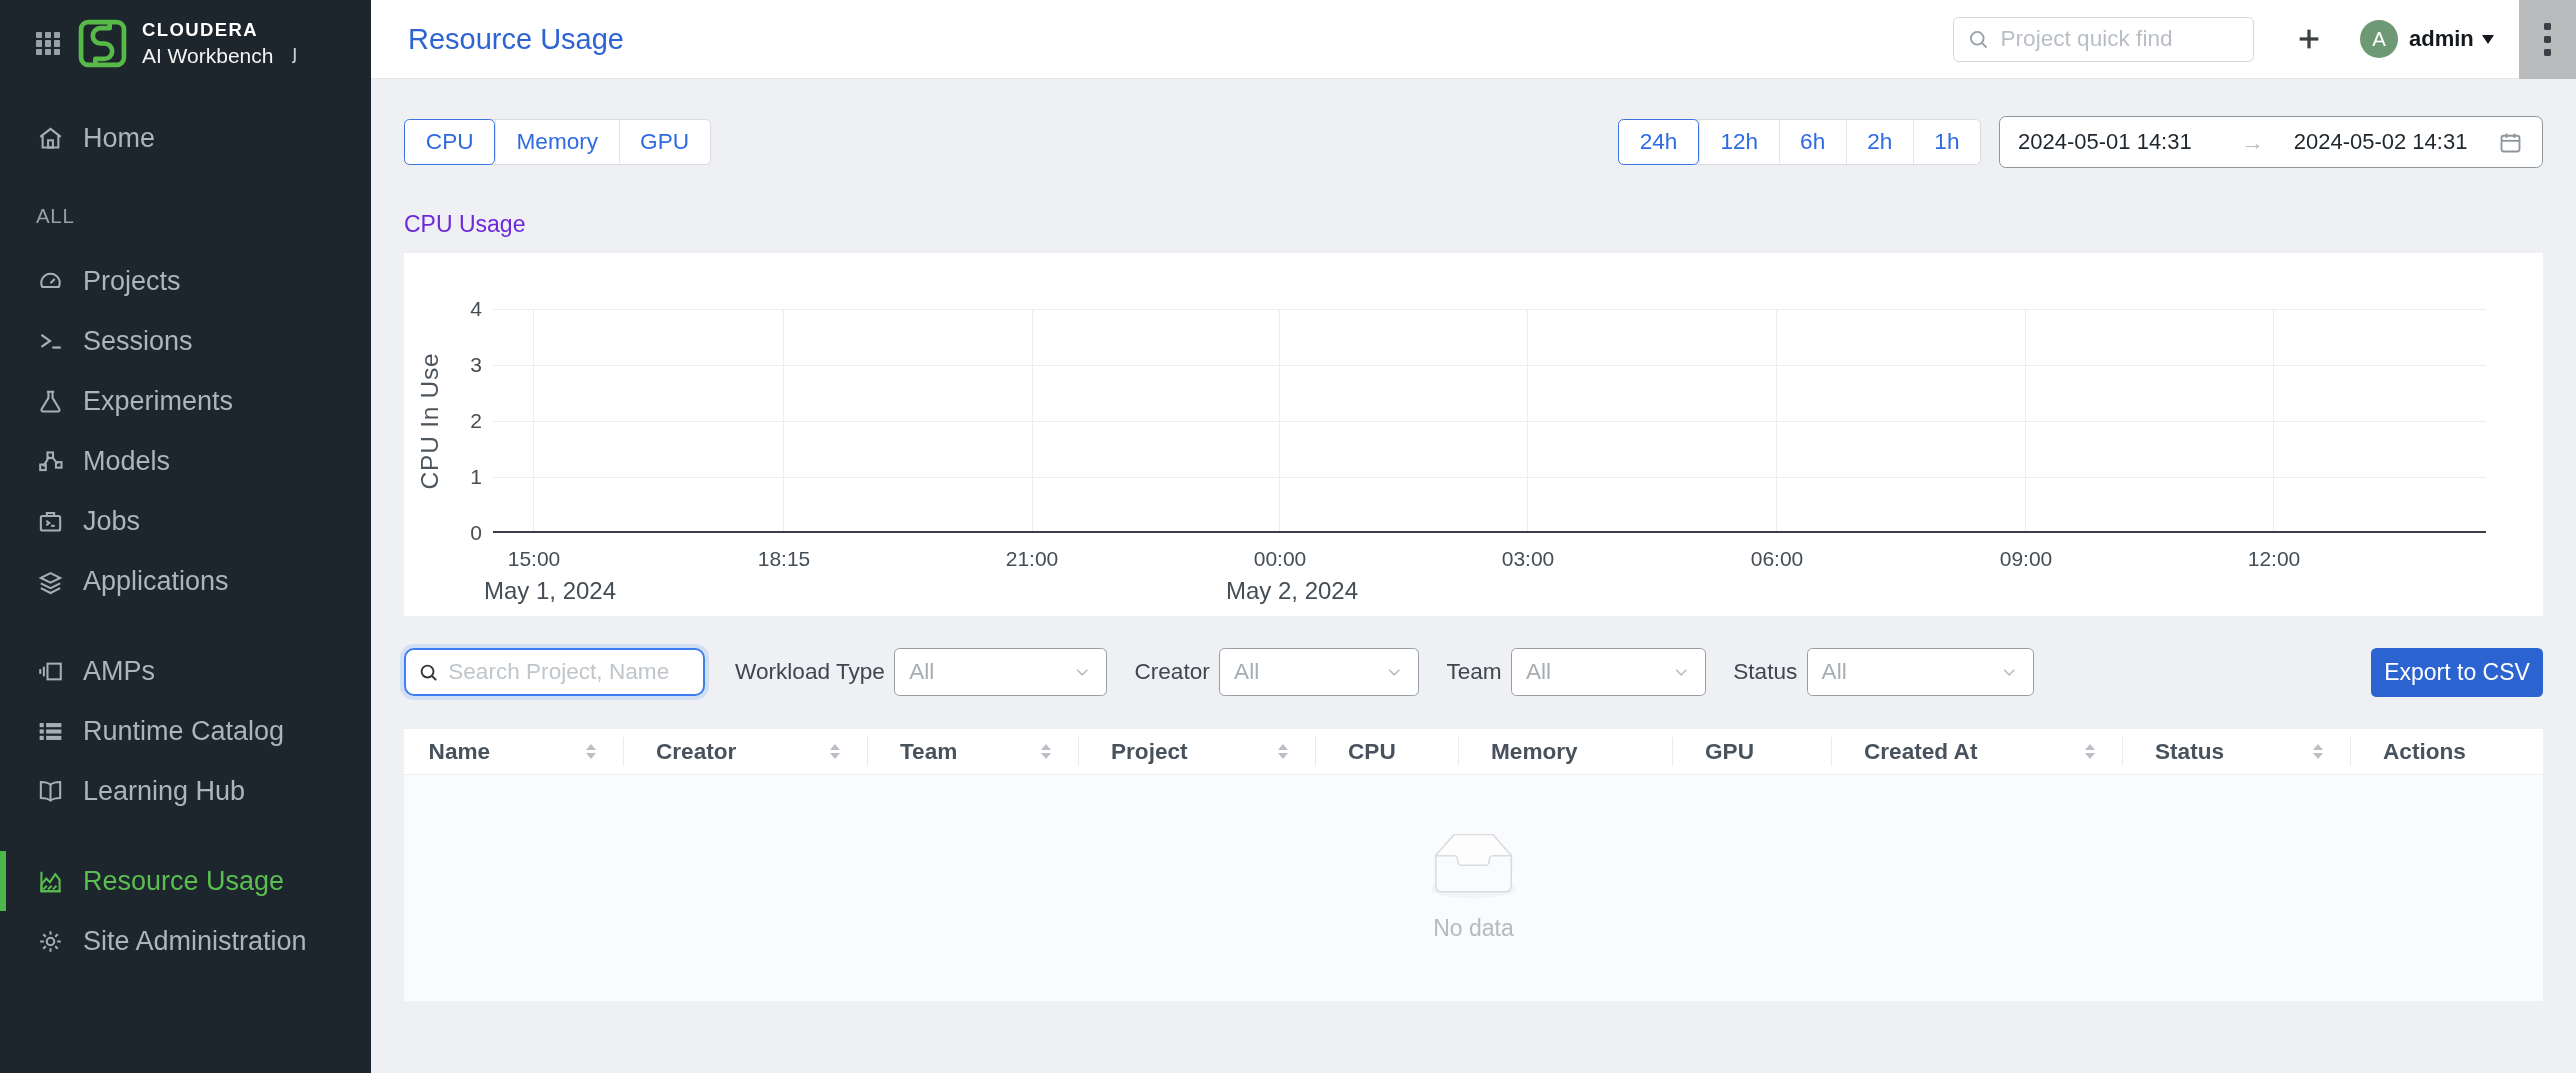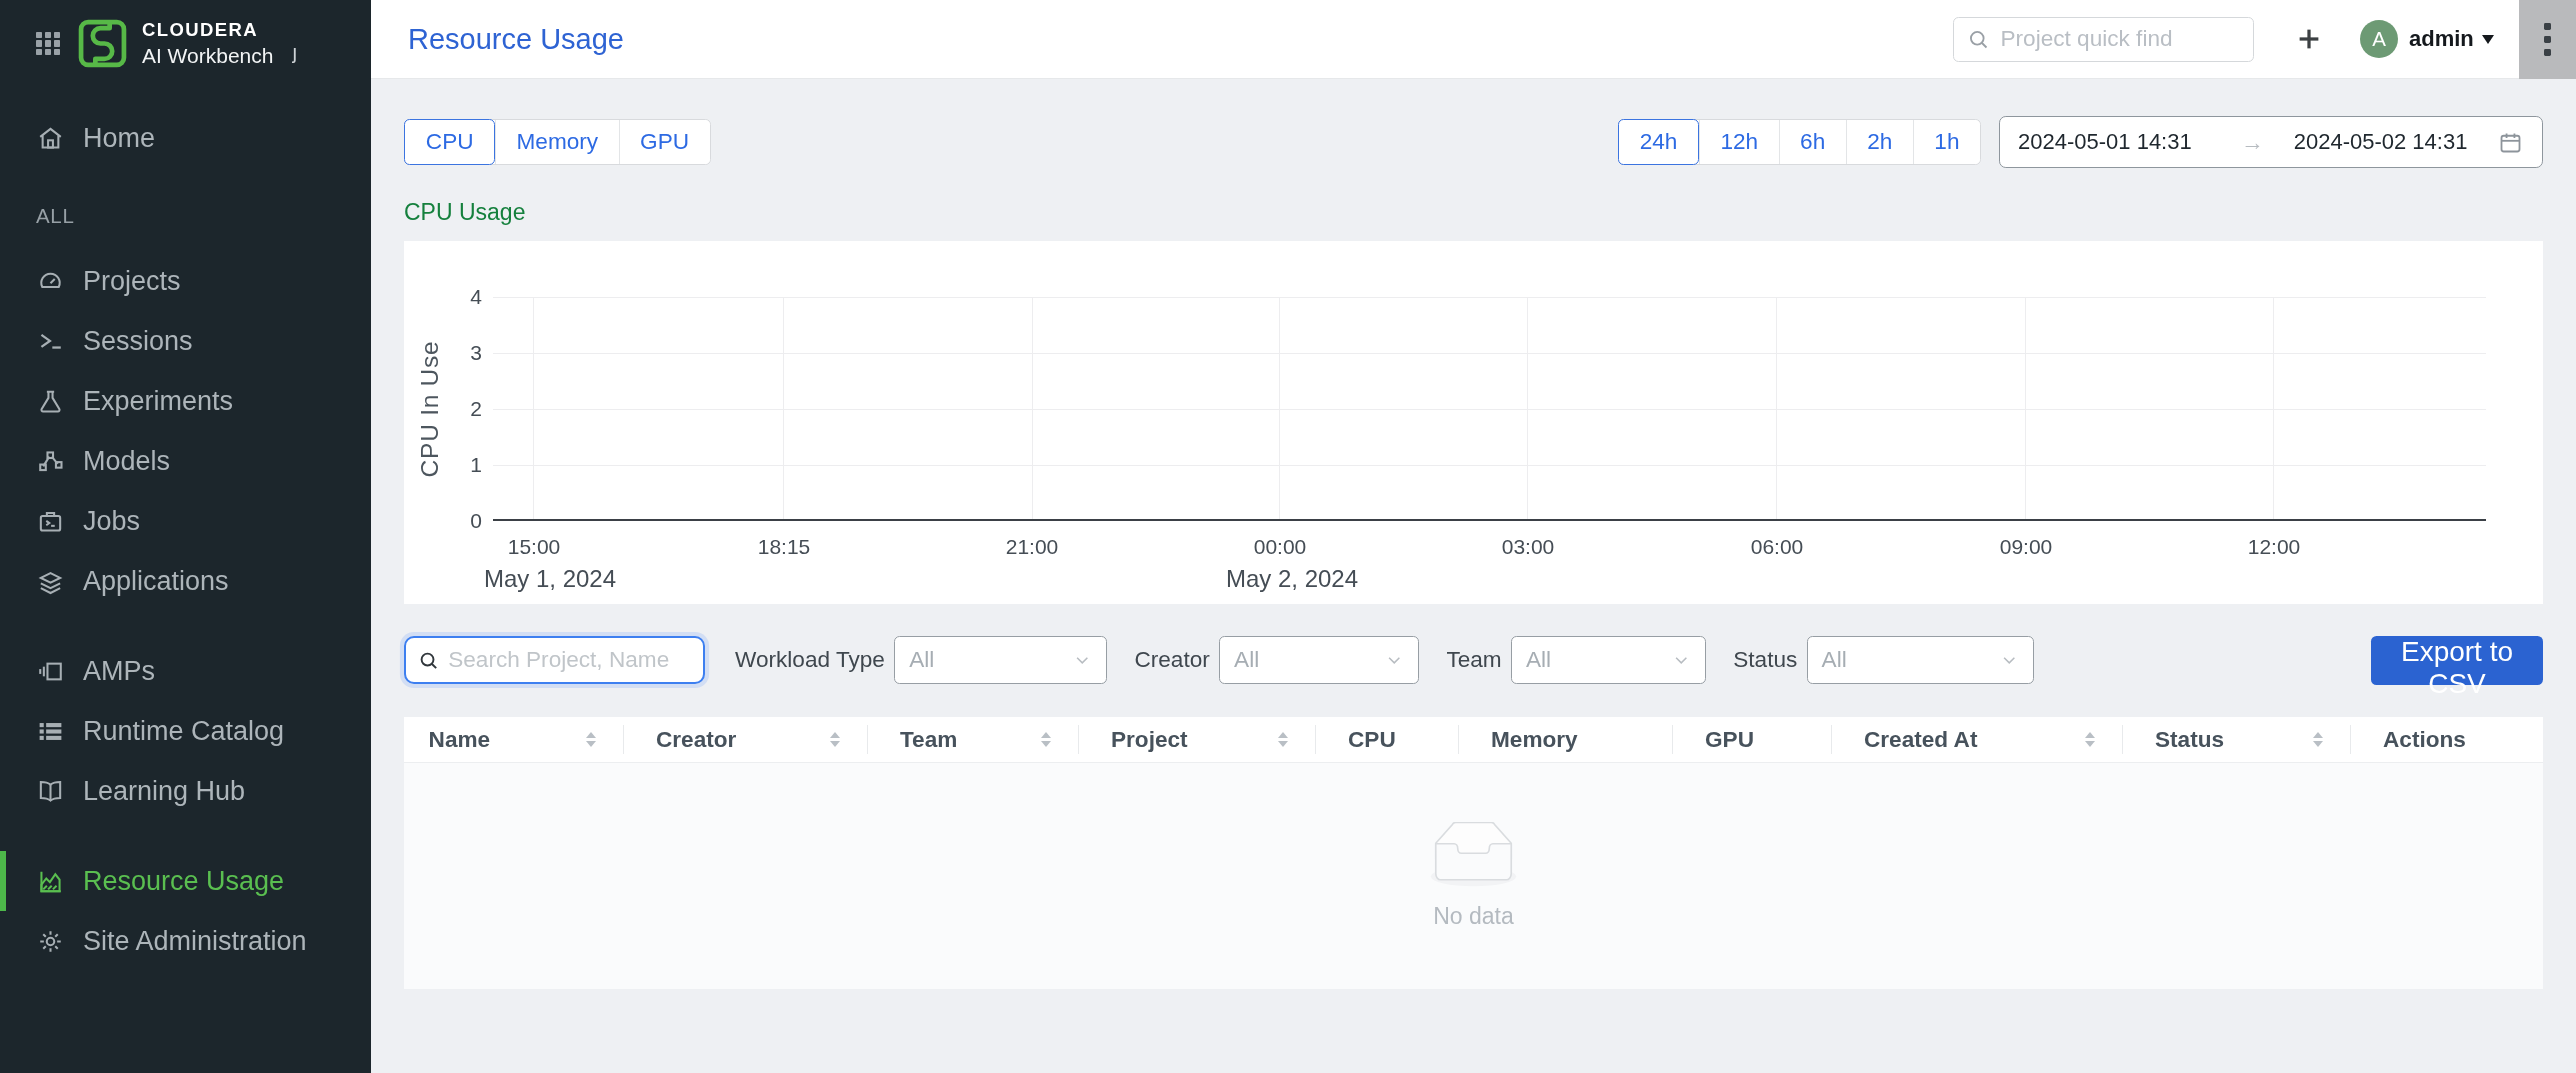--- a/index.html
+++ b/index.html
@@ -95,21 +95,21 @@
   .controls-right { margin-left:auto; display:flex; align-items:center; }
   .date-range {
     margin-left:18px; width:544px; height:52px; background:#fff;
     border:1.4px solid #8e969d; border-radius:6.8px; display:flex; align-items:center;
     padding:0 18px; cursor:pointer;
   }
   .date-text { font-size:22px; color:#1f272e; }
   .date-sep { color:#b6bbc0; font-size:23px; margin:0 30px 0 49px; }
   .calendar-icon { margin-left:auto; color:#8d949b; }
 
-  .chart-title { margin-top:34px; color:#15803d; font-size:23px; }
+  .chart-title { margin-top:46px; color:#6d28d9; font-size:23px; }
   .chart-panel { margin-top:15px; background:#fff; height:363px; position:relative; }
   .y-axis-label {
     position:absolute; left:12.3px; top:168px; transform:translateY(-50%) rotate(180deg);
     writing-mode:vertical-rl; font-size:24.6px; color:#4d565e; letter-spacing:0.7px;
   }
   .y-tick {
     position:absolute; left:38px; width:40px; text-align:right;
     transform:translateY(-50%); font-size:21px; color:#454d55;
   }
   .plot { position:absolute; left:89px; top:56px; width:1993px; height:224px; border-bottom:2.1px solid #3b4046; }
@@ -136,21 +136,21 @@
   .lbl-x { margin-left:27px; }
   .select {
     height:48px; background:#fff; border:1.4px solid #979ea4; border-radius:5.5px;
     display:flex; align-items:center; padding:0 13.7px; margin-left:9.6px; cursor:pointer;
   }
   .select .val { font-size:22.6px; color:#a6adb3; }
   .select .chev { margin-left:auto; color:#b7bcc1; }
   .sel-wt { width:213px; } .sel-creator { width:200px; } .sel-team { width:195px; } .sel-status { width:227px; }
   .export-btn {
     margin-left:auto; width:172px; height:49px; background:#2b63d1; color:#fff;
-    border:none; border-radius:5.5px; font-size:28px; cursor:pointer;
+    border:none; border-radius:5.5px; font-size:23px; cursor:pointer;
     font-family:"Liberation Sans", sans-serif;
   }
 
   
   .rtable { margin-top:32px; }
   .thead { display:flex; background:#fff; height:46px; border-bottom:1.4px solid #eceef0; }
   .th {
     display:flex; align-items:center; padding-left:33px; padding-right:27px;
     font-size:22.6px; font-weight:600; color:#47525c; position:relative; flex:none;
   }

